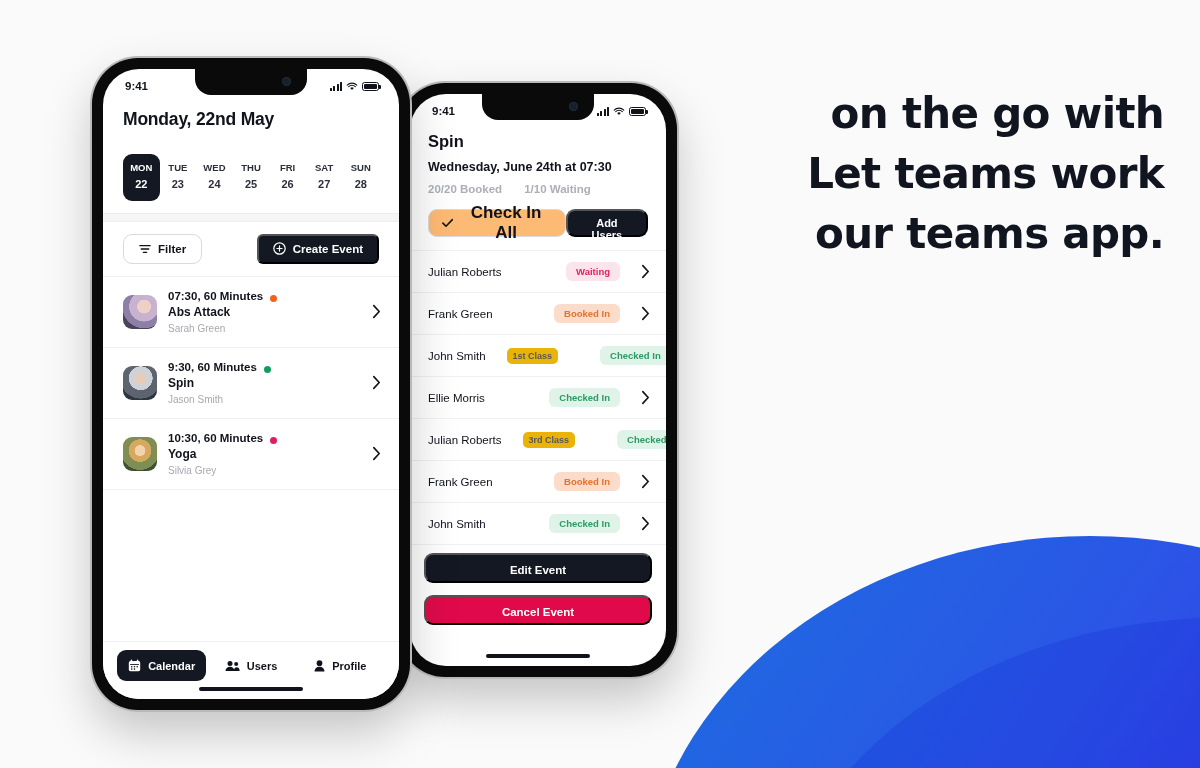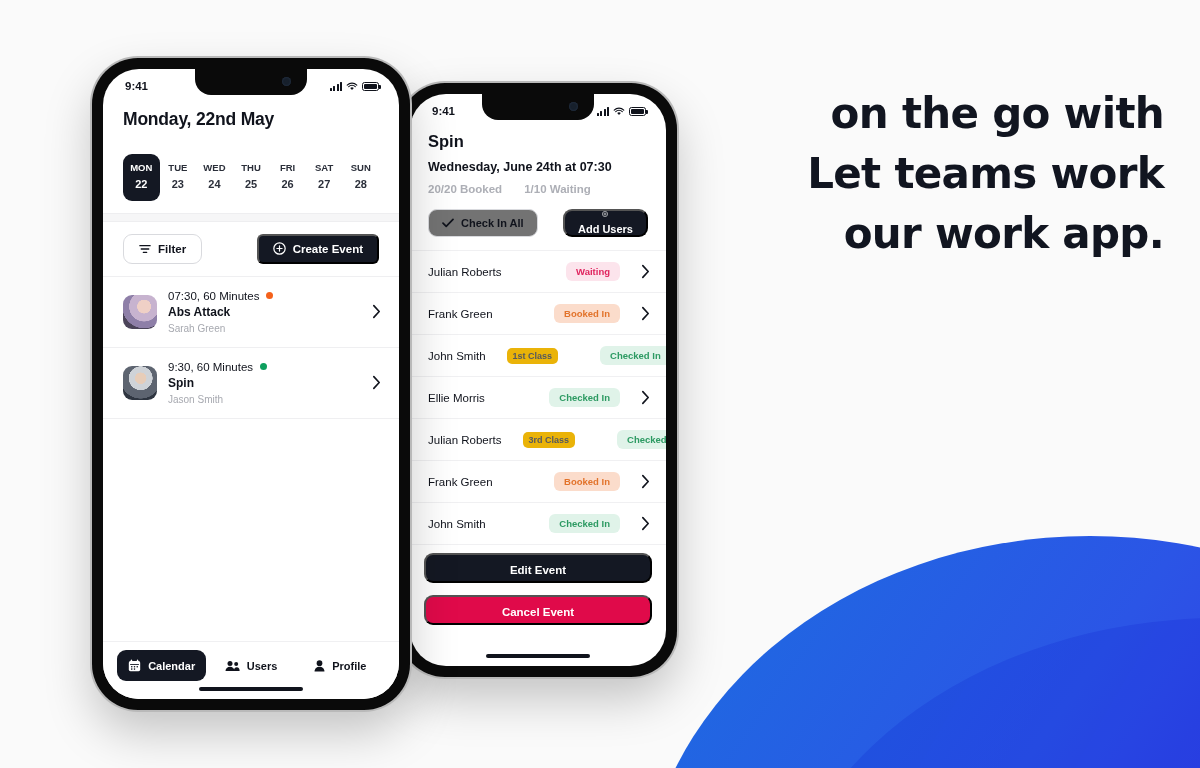--- a/index.html
+++ b/index.html
@@ -120,21 +120,21 @@
   .evt {
     display: flex; align-items: center; gap: 11px;
     padding: 13px 18px 13px 20px;
     border-bottom: 1px solid #EFEFF1;
   }
   .evt-av { width: 34px; height: 34px; border-radius: 9px; flex: 0 0 34px; background-size: cover; background-position: center top; }
   .av1 { background: radial-gradient(circle at 62% 34%, #efd0c6 0 22%, #c7b3cf 23% 48%, #8e7fa8 49% 70%, #4b4459 71% 100%); }
   .av2 { background: radial-gradient(circle at 52% 36%, #e7cdb9 0 20%, #cfd3d8 21% 42%, #5d6470 43% 72%, #2e3540 73% 100%); }
   .av3 { background: radial-gradient(circle at 50% 40%, #f1d3ad 0 20%, #d7a860 21% 42%, #7f8e52 43% 72%, #3f5236 73% 100%); }
   .evt-body { flex: 1 1 auto; min-width: 0; }
-  .evt-time { display: flex; align-items: center; gap: 7px; font-size: 11.5px; font-weight: 400; color: #10131c; }
+  .evt-time { display: flex; align-items: flex-end; gap: 7px; font-size: 11.5px; font-weight: 700; color: #10131c; }
   .dot { width: 7px; height: 7px; border-radius: 50%; display: inline-block; }
   .evt-name { font-size: 12px; font-weight: 700; color: #10131c; margin-top: 3px; }
   .evt-coach { font-size: 10px; color: #A7A9B0; margin-top: 4px; }
   .chev { width: 9px; height: 15px; flex: 0 0 9px; }
   .tabbar {
     position: absolute; left: 0; right: 0; bottom: 0; height: 58px;
     background: #fff; border-top: 1px solid #F0F0F2;
     display: flex; align-items: flex-start; padding: 8px 14px 0;
   }
   .tab { flex: 1; display: flex; align-items: center; justify-content: center; gap: 7px;
@@ -145,22 +145,22 @@
   
   #phone2 { left: 399px; top: 83px; width: 278px; height: 594px; z-index: 3; }
   .p2-head { padding: 38px 18px 0; }
   .p2-title { font-size: 16.5px; font-weight: 700; color: #10131c; }
   .p2-sub { font-size: 12.5px; font-weight: 600; color: #10131c; margin-top: 9px; }
   .p2-meta { display: flex; gap: 22px; margin-top: 9px; font-size: 11.5px; color: #ADAFB6; font-weight: 600; }
   .p2-actions { display: flex; align-items: center; justify-content: space-between; padding: 14px 18px 13px; }
   .btn-checkall {
     display: inline-flex; align-items: center; gap: 7px;
     height: 28px; padding: 0 13px;
-    border: 1px solid #D9DADE; border-radius: 9px; background: #737373;
-    font-size: 11px; font-weight: 700; color: #10131c;
+    border: 1px solid #D9DADE; border-radius: 9px; background: #fdba74;
+    font-size: 17px; font-weight: 700; color: #10131c;
   }
   .btn-adduser {
     display: inline-flex; align-items: center; gap: 6px;
     height: 28px; padding: 0 13px;
     border-radius: 9px; background: #141823;
     font-size: 11px; font-weight: 700; color: #fff; flex-direction: column;
   }
   .u-list { border-top: 1px solid #F0F0F2; }
   .u-row {
     display: flex; align-items: center; gap: 21px;
@@ -195,21 +195,21 @@
 <div class="stage">
 
   <div class="blob-wrap">
     <div class="blob-a"></div>
     <div class="blob-b"></div>
   </div>
 
   <div class="headline">
     <span class="ln">on the go with</span>
     <span class="ln">Let teams work</span>
-    <span class="ln">our work app.</span>
+    <span class="ln">our teams app.</span>
   </div>
 
   <div class="phone" id="phone2">
     <div class="screen">
       <div class="notch">
 
         <div class="cam"></div>
       </div>
 
       <div class="statusbar">
@@ -397,20 +397,34 @@
           </div>
           <div class="evt">
             <div class="evt-av av2"></div>
             <div class="evt-body">
               <div class="evt-time">
                 <span>9:30, 60 Minutes</span>
                 <span class="dot" style="background: rgb(14, 159, 94);"></span>
               </div>
               <div class="evt-name">Spin</div>
               <div class="evt-coach">Jason Smith</div>
+            </div>
+            <svg class="chev" viewBox="0 0 10 16">
+              <path d="M2 1.5 8 8l-6 6.5" stroke="#10131c" stroke-width="1.8" fill="none" stroke-linecap="round" stroke-linejoin="round"></path>
+            </svg>
+          </div>
+          <div class="evt">
+            <div class="evt-av av3"></div>
+            <div class="evt-body">
+              <div class="evt-time">
+                <span>10:30, 60 Minutes</span>
+                <span class="dot" style="background: rgb(227, 28, 95);"></span>
+              </div>
+              <div class="evt-name">Yoga</div>
+              <div class="evt-coach">Silvia Grey</div>
             </div>
             <svg class="chev" viewBox="0 0 10 16">
               <path d="M2 1.5 8 8l-6 6.5" stroke="#10131c" stroke-width="1.8" fill="none" stroke-linecap="round" stroke-linejoin="round"></path>
             </svg>
           </div>
         </div>
 
       <div class="tabbar" id="tabbar">
           <div class="tab active">
             <svg width="13" height="13" viewBox="0 0 16 16">

